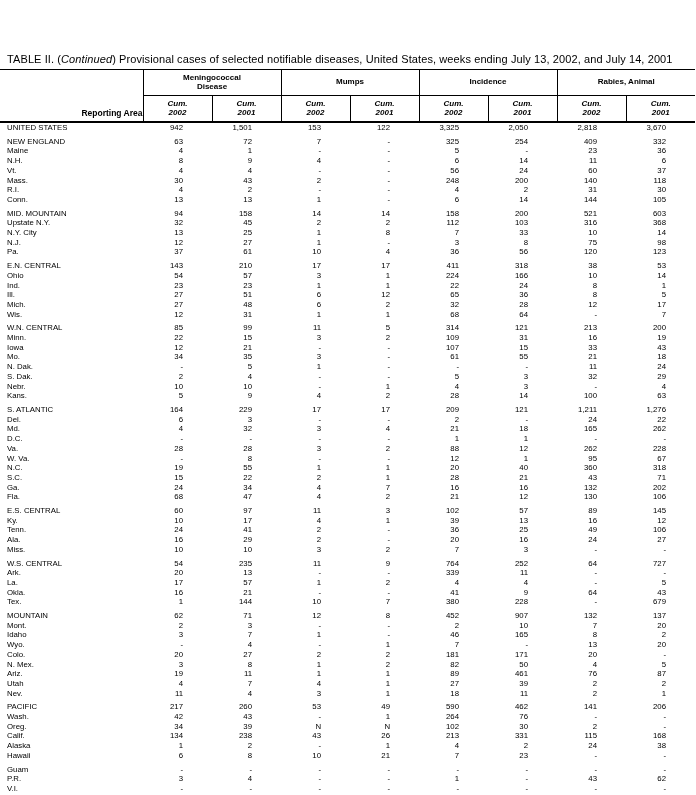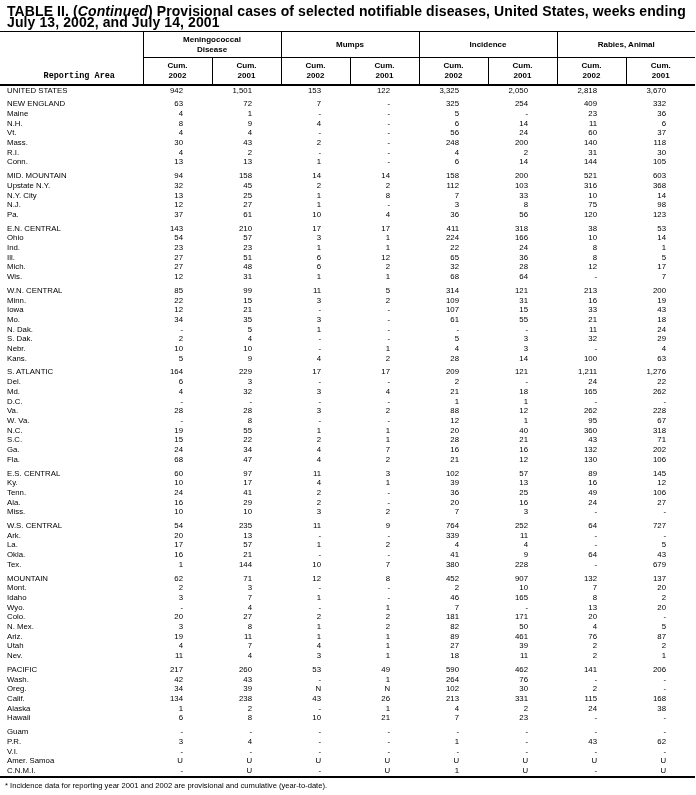--- a/index.html
+++ b/index.html
@@ -6,48 +6,48 @@
   html, body { background: #fff; }
   body {
     width: 696px; height: 795px;
     color: #000;
     font-family: "Liberation Sans", sans-serif;
     position: relative;
     overflow: hidden;
   }
   .page { padding-top: 6px; }
   .title {
-    font-weight: bold;
-    font-size: 14px;
+    font-weight: normal;
+    font-size: 11px;
     line-height: 10.5px;
     padding: 0 4px 2px 7px;
     letter-spacing: 0.1px;
+    margin-top: 48px;
   }
   .title .cont { font-style: italic; }
   .title .line2 { display: block; }
 
   table {
     width: 695px;
     border-collapse: collapse;
     table-layout: fixed;
     margin-top: 2px;
     border-bottom: 2px solid #000;
   }
   col.area-col { width: 143px; }
   col.num-col  { width: 69px; }
 
   th { font-weight: bold; }
   .area-head {
     border-top: 1px solid #000;
     border-bottom: 2px solid #000;
     vertical-align: bottom;
-    text-align: center;
+    text-align: right;
     padding: 0 0 3px 16px;
     font-size: 8.5px;
-    font-family: Liberation Mono, monospace;
   }
   .group-cell {
     border-top: 1px solid #000;
     border-left: 1px solid #000;
     border-bottom: 1px solid #000;
     text-align: center;
     vertical-align: middle;
     white-space: pre-line;
     font-size: 8px;
     line-height: 9.5px;
@@ -56,20 +56,21 @@
   }
   .cum-cell {
     border-left: 1px solid #000;
     border-bottom: 2px solid #000;
     text-align: center;
     vertical-align: middle;
     white-space: pre-line;
     font-size: 8px;
     line-height: 9.5px;
     height: 27px;
+    font-style: italic;
   }
 
   tbody td {
     font-size: 7.8px;
     line-height: 9.7px;
     height: 9.7px;
     white-space: nowrap;
     overflow: hidden;
   }
   td.area { text-align: left; padding-left: 7px; }

